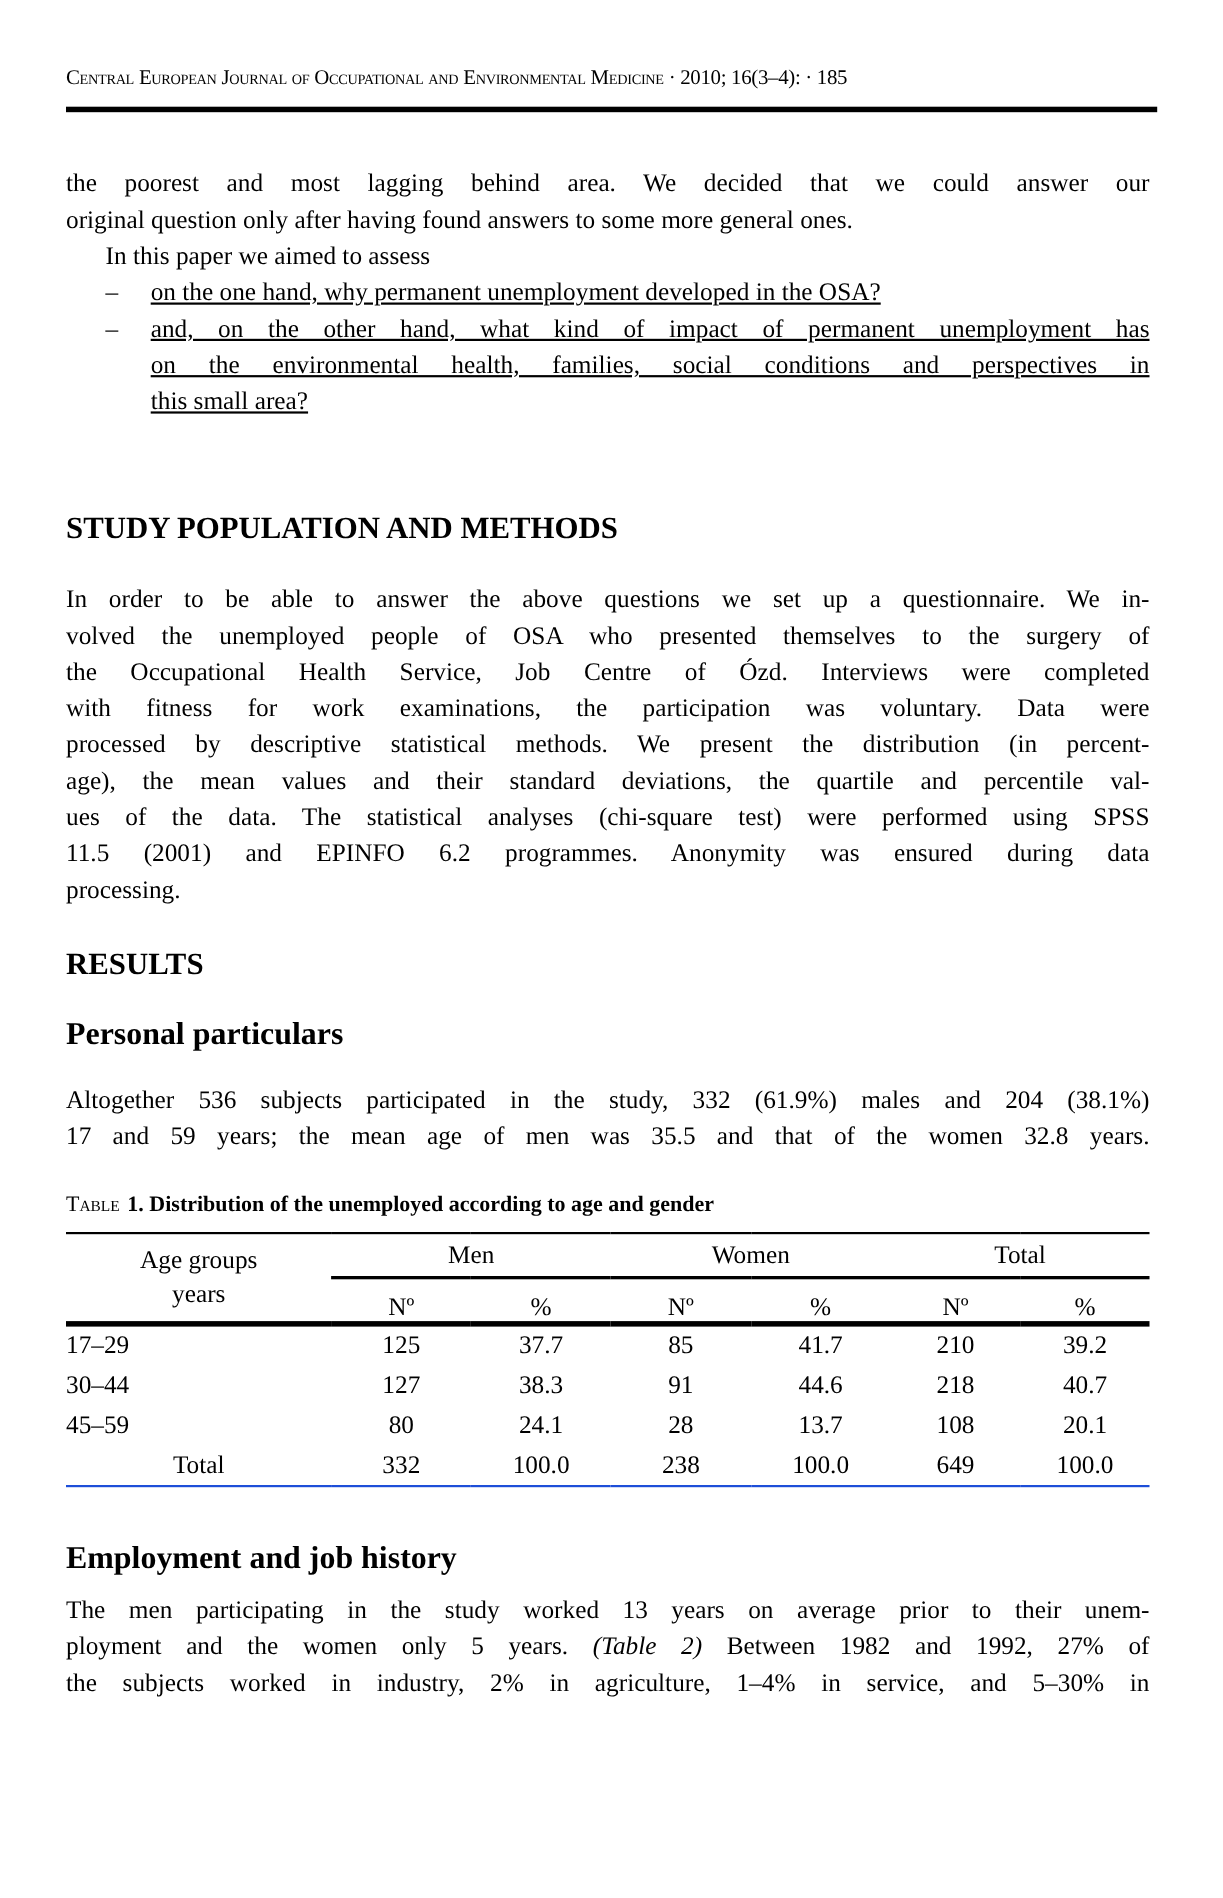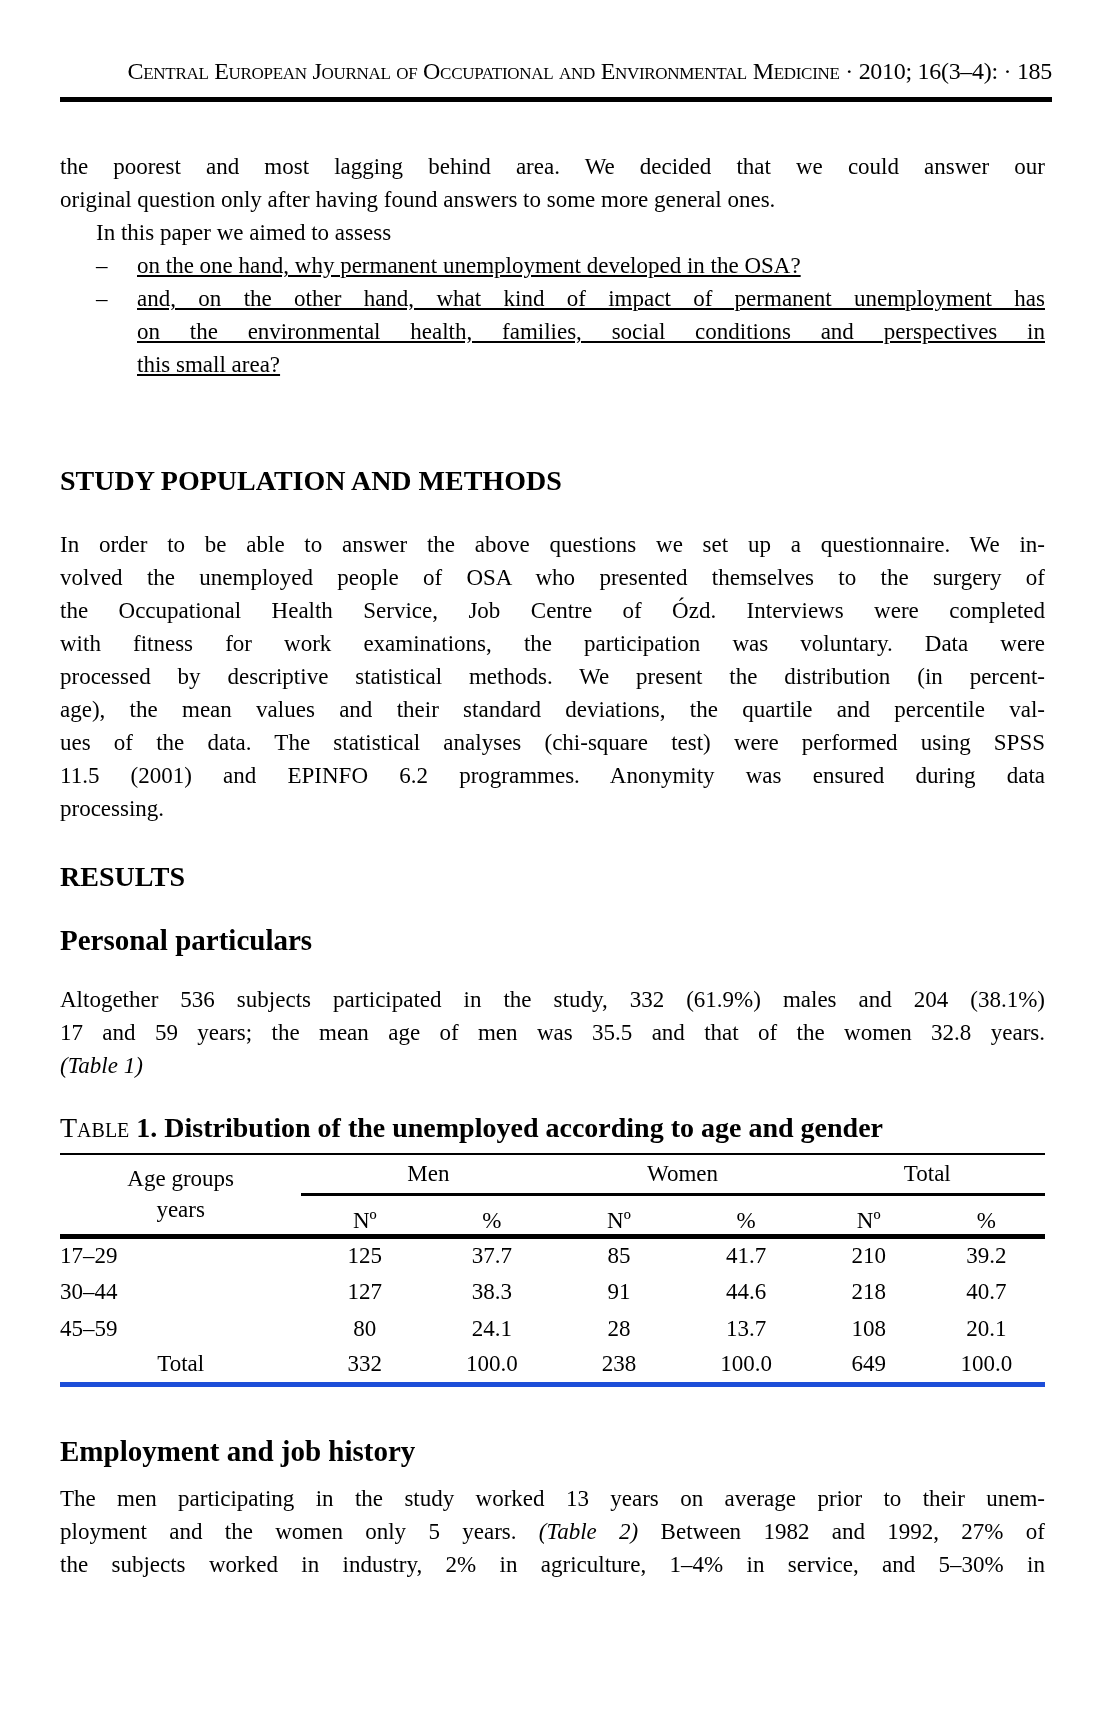--- a/index.html
+++ b/index.html
@@ -6,23 +6,23 @@
   .page {
     width: 1112px; height: 1725px;
     background: #ffffff; color: #000000;
     font-family: "Liberation Serif", "DejaVu Serif", serif;
     position: relative; overflow: hidden;
     margin: 0 auto;
   }
   .running-header { padding: 58px 60px 0 60px; }
   .journal-line {
     font-variant: small-caps;
-    font-size: 24px;
+    font-size: 19px;
     letter-spacing: -0.3px;
-    text-align: right;
+    text-align: left;
     white-space: nowrap;
     line-height: 26px;
   }
   .header-rule { height: 5px; background: #000; margin-top: 13px; }
 
   .content { padding: 0 67px 0 60px; }
 
   .para { font-size: 23px; line-height: 33px; }
   .tline { text-align: justify; text-align-last: justify; }
   .tline-last { text-align-last: left; }
@@ -35,31 +35,31 @@
 
   .h-section { font-size: 28px; font-weight: bold; line-height: 35px; margin: 0; }
   .h-sub { font-size: 29px; font-weight: bold; line-height: 37px; margin: 0; }
 
   #p-intro      { margin-top: 48px; }
   #h-methods    { margin-top: 82px; }
   #p-methods    { margin-top: 30px; }
   #h-results    { margin-top: 34px; }
   #h-personal   { margin-top: 28px; }
   #p-personal   { margin-top: 24px; }
-  .table-caption{ margin-top: 30px; margin-bottom: 9px; font-size: 28px; line-height: 32px; }
+  .table-caption{ margin-top: 30px; margin-bottom: 9px; font-size: 20px; line-height: 32px; }
   .table-caption .cap-label { font-variant: small-caps; margin-right: 7px; }
   .table-caption b { font-weight: bold; }
   #h-employment { margin-top: 46px; }
   #p-employment { margin-top: 12px; }
 
   table.t1 {
     width: 100%;
     border-collapse: collapse;
     border-top: 2px solid #000;
-    border-bottom: 5px solid #1d4ed8;
+    border-bottom: 2px solid #1d4ed8;
     font-size: 23px;
   }
   table.t1 th, table.t1 td { padding: 0; font-weight: normal; }
   tr.group-row { height: 40px; }
   tr.sub-row   { height: 42px; }
   table.t1 tbody tr { height: 37px; }
   th.rowhead {
     font-weight: bold; text-align: center; vertical-align: middle;
     border-bottom: 5px solid #000; line-height: 31px;
   }
@@ -118,21 +118,20 @@
         <div class="tline tline-last">processing.</div>
       </div>
 
     <h2 class="h-section" id="h-results">RESULTS</h2>
 
     <h3 class="h-sub" id="h-personal">Personal particulars</h3>
 
     <div class="para" id="p-personal">
         <div class="tline">Altogether 536 subjects participated in the study, 332 (61.9%) males and 204 (38.1%)</div>
         <div class="tline">17 and 59 years; the mean age of men was 35.5 and that of the women 32.8 years.</div>
-        <div class="tline tline-last"><i>(Table 1)</i></div>
       </div>
 
     <div class="table-caption">
       <span class="cap-label">Table</span><b>1. Distribution of the unemployed according to age and gender</b>
     </div>
 
     <table class="t1">
       <colgroup>
         <col style="width:24.5%">
         <col style="width:12.9%">

